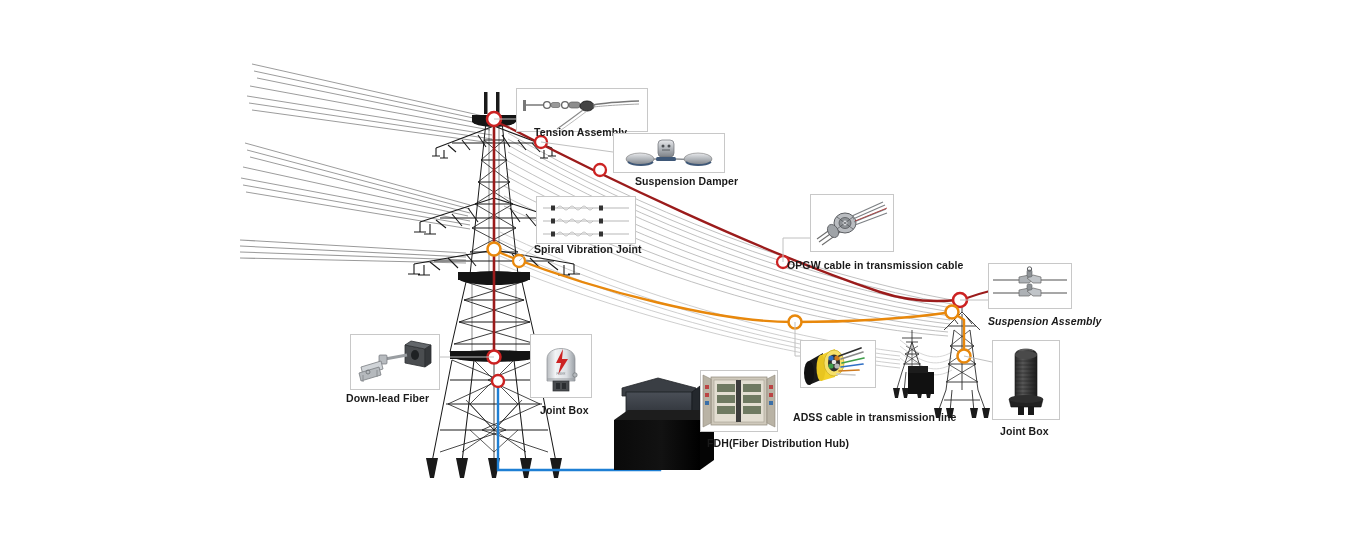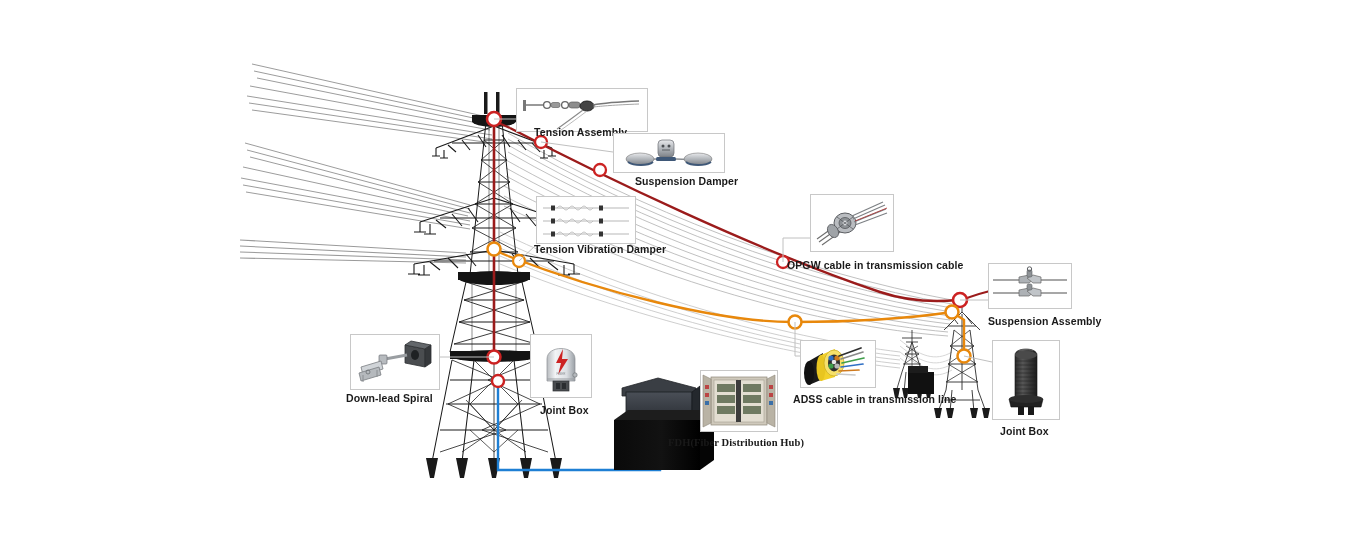--- a/index.html
+++ b/index.html
@@ -322,21 +322,21 @@
         <rect x="14" y="34.5" width="4" height="5"></rect>
           <rect x="62" y="34.5" width="4" height="5"></rect>
       </g>
       <g stroke="#b5b5b5" stroke-width=".8" fill="none">
         <path d="M20,11 q3,-4 6,0 q3,4 6,0 q3,-4 6,0 q3,4 6,0 q3,-4 6,0 q3,4 6,0"></path>
         <path d="M20,24 q3,-4 6,0 q3,4 6,0 q3,-4 6,0 q3,4 6,0 q3,-4 6,0 q3,4 6,0"></path>
         <path d="M20,37 q3,-4 6,0 q3,4 6,0 q3,-4 6,0 q3,4 6,0 q3,-4 6,0 q3,4 6,0"></path>
       </g>
     </svg>
   </div>
-  <div class="callout-label" style="left:534px;top:243px;">Tension Vibration Damper</div>
+  <div class="callout-label" style="left:534px;top:243px;">Spiral Vibration Joint</div>
 
   <div class="cbox" style="left:810px;top:194px;width:84px;height:58px;">
     <svg width="82" height="56" viewBox="0 0 82 56">
       <g stroke="#6e6e6e" stroke-width="1.1" fill="none">
         <path d="M6,44 L34,24"></path>
           <path d="M8,47 L36,27"></path>
           <path d="M11,50 L39,30"></path>
       </g>
       <ellipse cx="34" cy="28" rx="11" ry="10" fill="#b9bcc0" stroke="#5a5d61" stroke-width="1"></ellipse>
       <ellipse cx="34" cy="28" rx="6" ry="5.5" fill="#8d9195" stroke="#55585c" stroke-width=".8"></ellipse>
@@ -364,37 +364,37 @@
       <path d="M4,29 L30,29 M52,29 L78,29" stroke="#8a8a8a" stroke-width="1.5" fill="none"></path>
       <path d="M30,13 L40,11 L46,14 L40,19 L30,19 Z" fill="#adb1b5" stroke="#666" stroke-width=".7"></path>
       <path d="M52,13 L44,11 L38,14 L44,19 L52,19 Z" fill="#c0c4c8" stroke="#666" stroke-width=".7"></path>
       <path d="M30,26 L40,24 L46,27 L40,32 L30,32 Z" fill="#adb1b5" stroke="#666" stroke-width=".7"></path>
       <path d="M52,26 L44,24 L38,27 L44,32 L52,32 Z" fill="#c0c4c8" stroke="#666" stroke-width=".7"></path>
       <rect x="38" y="6" width="5" height="7" rx="1.5" fill="#8e9296" stroke="#5c5f63" stroke-width=".6"></rect>
       <rect x="38" y="20" width="5" height="6" rx="1.5" fill="#8e9296" stroke="#5c5f63" stroke-width=".6"></rect>
       <circle cx="40.5" cy="5" r="2.2" fill="none" stroke="#5c5f63" stroke-width="1"></circle>
     </svg>
   </div>
-  <div class="callout-label" style="left:988px;top:315px;">Suspension Assembly</div>
+  <div class="callout-label" style="left:988px;top:315px;font-style:italic;">Suspension Assembly</div>
 
   <div class="cbox" style="left:350px;top:334px;width:90px;height:56px;">
     <svg width="88" height="54" viewBox="0 0 88 54">
       <path d="M54,10 L74,14 L74,32 L54,28 Z" fill="#4a4d50" stroke="#2e3134" stroke-width=".8"></path>
       <path d="M54,10 L60,6 L80,10 L74,14 Z" fill="#63676b" stroke="#2e3134" stroke-width=".8"></path>
       <path d="M74,14 L80,10 L80,28 L74,32 Z" fill="#35383b" stroke="#2e3134" stroke-width=".8"></path>
       <ellipse cx="64" cy="20" rx="4" ry="5" fill="#1e2123"></ellipse>
       <path d="M34,24 L56,20" stroke="#9a9ea2" stroke-width="3" fill="none"></path>
       <rect x="28" y="20" width="8" height="9" rx="1" fill="#b7bbbf" stroke="#70747a" stroke-width=".7"></rect>
       <path d="M10,32 L30,26 L32,34 L12,40 Z" fill="#d0d4d8" stroke="#7a7e82" stroke-width=".8"></path>
       <path d="M8,38 L28,32 L30,40 L10,46 Z" fill="#b5b9bd" stroke="#7a7e82" stroke-width=".8"></path>
       <circle cx="17" cy="37" r="2" fill="none" stroke="#6a6e72" stroke-width=".8"></circle>
       <path d="M12,40 L12,47 M26,35 L26,42" stroke="#8a8e92" stroke-width="1"></path>
     </svg>
   </div>
-  <div class="callout-label" style="left:346px;top:392px;">Down-lead Spiral</div>
+  <div class="callout-label" style="left:346px;top:392px;">Down-lead Fiber</div>
 
   <div class="cbox" style="left:530px;top:334px;width:62px;height:64px;">
     <svg width="60" height="62" viewBox="0 0 60 62">
       <path d="M16,24 C16,10 44,10 44,24 L44,46 L16,46 Z" fill="url(#domeGrad)" stroke="#8a8e92" stroke-width=".7"></path>
       <path d="M32,14 L25,28 L30,28 L27,40 L37,24 L31,24 Z" fill="#CC2222"></path>
       <rect x="22" y="46" width="16" height="10" fill="#4a4d50" stroke="#2e3134" stroke-width=".7"></rect>
       <rect x="25" y="48" width="4" height="6" fill="#2a2d30"></rect>
       <rect x="31" y="48" width="4" height="6" fill="#2a2d30"></rect>
       <path d="M16,44 L44,44" stroke="#9a9ea2" stroke-width="1"></path>
       <circle cx="44" cy="40" r="2.2" fill="#b5b9bd" stroke="#6a6e72" stroke-width=".6"></circle>
@@ -438,21 +438,21 @@
           <rect x="4" y="22" width="4" height="4"></rect>
         <rect x="68" y="14" width="4" height="4"></rect>
           <rect x="68" y="22" width="4" height="4"></rect>
       </g>
       <g fill="#3a6fa8">
         <rect x="4" y="30" width="4" height="4"></rect>
           <rect x="68" y="30" width="4" height="4"></rect>
       </g>
     </svg>
   </div>
-  <div class="callout-label" style="left:668px;top:437px;font-family:Liberation Serif, serif;">FDH(Fiber Distribution Hub)</div>
+  <div class="callout-label" style="left:707px;top:437px;">FDH(Fiber Distribution Hub)</div>
 
   <div class="cbox" style="left:800px;top:340px;width:76px;height:48px;">
     <svg width="74" height="46" viewBox="0 0 74 46">
       <path d="M8,20 L22,12 L22,38 L8,44 Z" fill="#1a1a1a"></path>
       <ellipse cx="8" cy="32" rx="5" ry="12" fill="#111"></ellipse>
       <path d="M20,14 L34,8 L34,36 L20,40 Z" fill="#f2d12a"></path>
       <ellipse cx="20" cy="27" rx="4.5" ry="13" fill="#e8c520"></ellipse>
       <ellipse cx="33" cy="22" rx="10" ry="13" fill="#f6e06a" stroke="#c9ab1c" stroke-width=".7"></ellipse>
       <ellipse cx="33" cy="22" rx="6" ry="8.5" fill="#2f2f2f"></ellipse>
       <g>
@@ -465,21 +465,21 @@
       <g stroke-width="1.7" fill="none" stroke-linecap="round">
         <path d="M38,15 L60,7" stroke="#2f2f2f"></path>
         <path d="M40,18 L62,11" stroke="#8a8a8a"></path>
         <path d="M41,22 L63,17" stroke="#3f9e4a"></path>
         <path d="M40,26 L62,23" stroke="#2f6fc4"></path>
         <path d="M38,30 L58,29" stroke="#cf7a1e"></path>
         <path d="M36,33 L54,34" stroke="#c9c9c9"></path>
       </g>
     </svg>
   </div>
-  <div class="callout-label" style="left:793px;top:393px;">ADSS cable in transmission line</div>
+  <div class="callout-label" style="left:793px;top:411px;">ADSS cable in transmission line</div>
 
   <div class="cbox" style="left:992px;top:340px;width:68px;height:80px;">
     <svg width="66" height="78" viewBox="0 0 66 78">
       <path d="M22,14 C22,6 44,6 44,14 L44,58 L22,58 Z" fill="url(#cylGrad)" stroke="#111" stroke-width=".6"></path>
       <ellipse cx="33" cy="14" rx="11" ry="4" fill="#4a4a4a"></ellipse>
       <g stroke="#1a1a1a" stroke-width=".55" opacity=".85">
         <path d="M22,20 L44,20"></path>
           <path d="M22,24 L44,24"></path>
           <path d="M22,28 L44,28"></path>
         <path d="M22,32 L44,32"></path>

